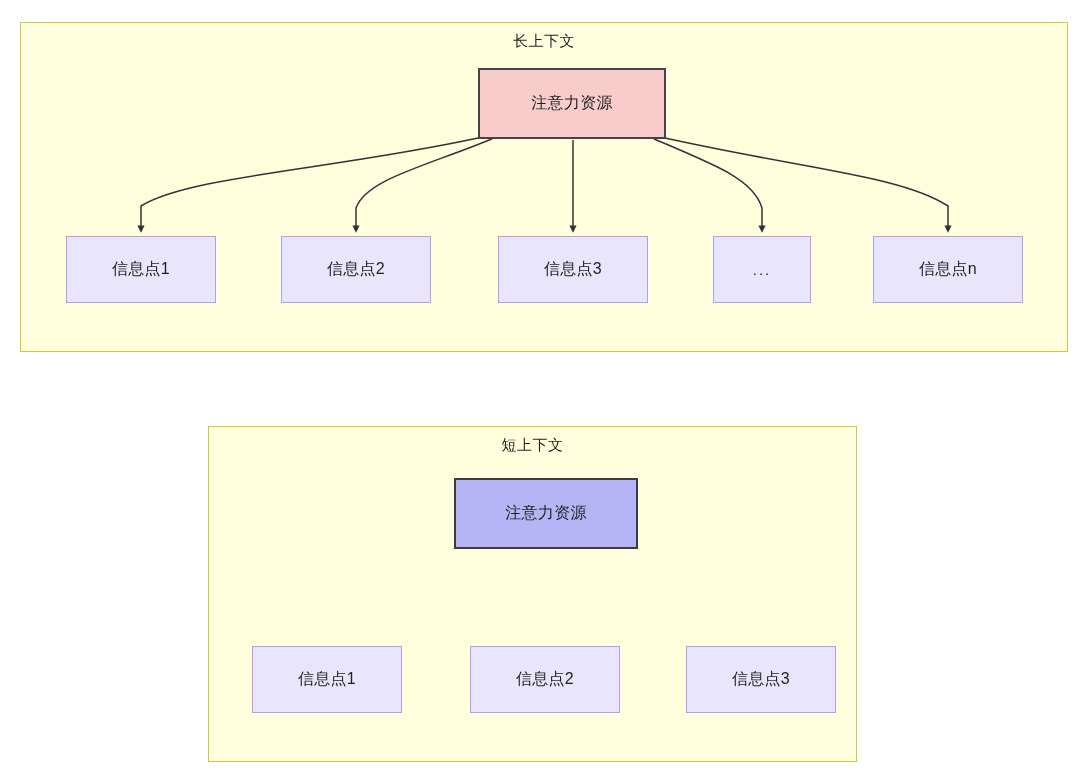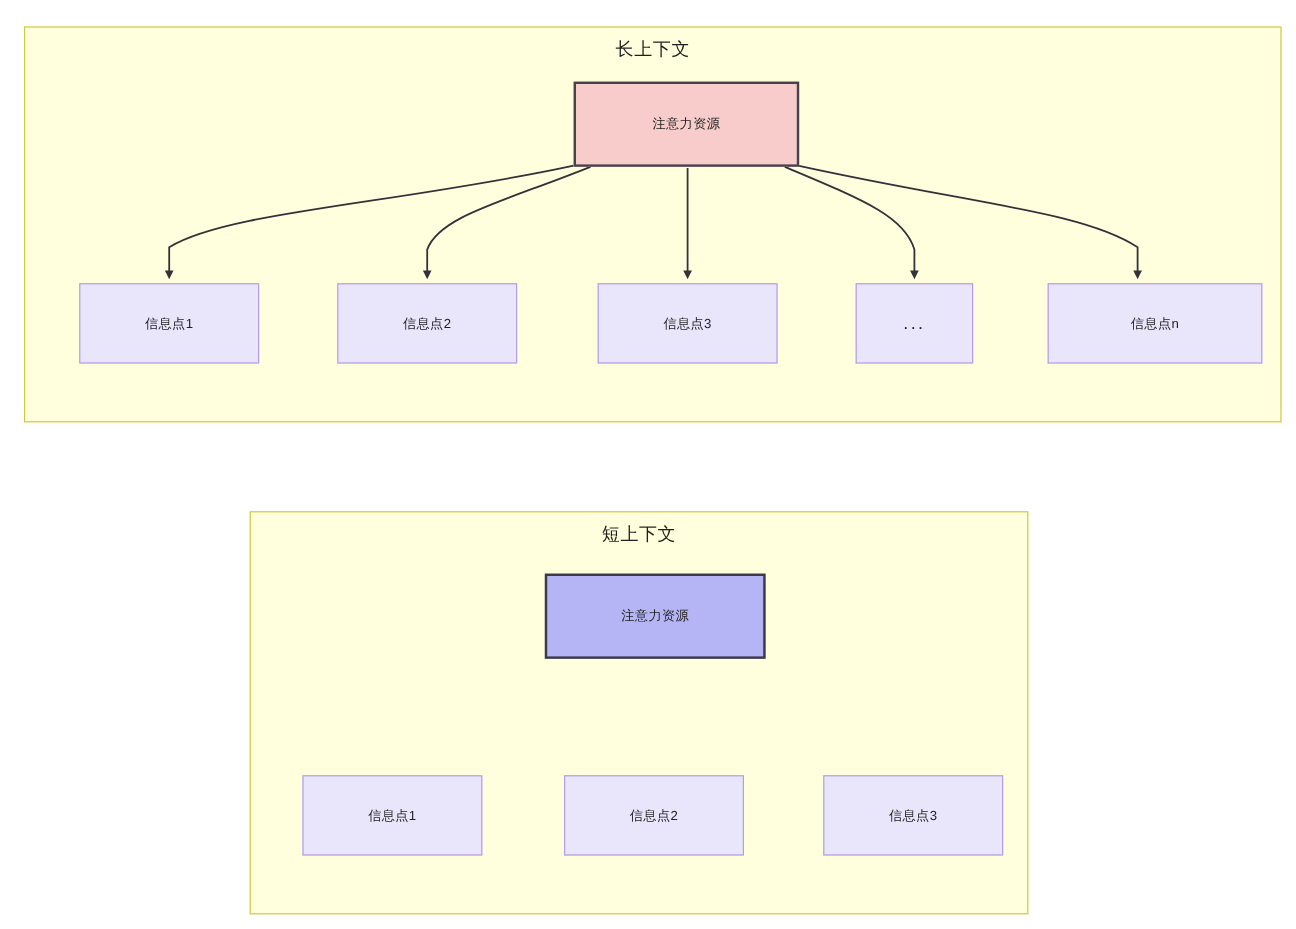--- a/index.html
+++ b/index.html
@@ -59,21 +59,21 @@
     color: #1f1f1f;
     letter-spacing: 0.5px;
   }
   
   .node {
     position: absolute;
     box-sizing: border-box;
     display: flex;
     align-items: center;
     justify-content: center;
-    font-size: 11px;
+    font-size: 16px;
     color: #1f1f1f;
     letter-spacing: 0.3px;
   }
   .node-root-long {
     background: #f9cccc;
     border: 2.4px solid #47434a;
   }
   .node-root-short {
     background: #b5b5f5;
     border: 2.4px solid #3c3a45;
@@ -138,21 +138,21 @@
   </div>
 
   <div class="node node-leaf" style="left:498px; top:236px; width:150px; height:67px;">
     <span>信息点3</span>
   </div>
 
   <div class="node node-leaf ellipsis" style="left:713px; top:236px; width:98px; height:67px;">
     <span>...</span>
   </div>
 
-  <div class="node node-leaf" style="left:873px; top:236px; width:179px; height:67px;">
+  <div class="node node-leaf" style="left:873px; top:236px; width:150px; height:67px;">
     <span>信息点n</span>
   </div>
 
   <div class="group-frame" id="group-short">
     <div class="group-title">短上下文</div>
   </div>
 
   <div class="node node-root-short" style="left:454px; top:478px; width:184px; height:71px;">
     <span>注意力资源</span>
   </div>

